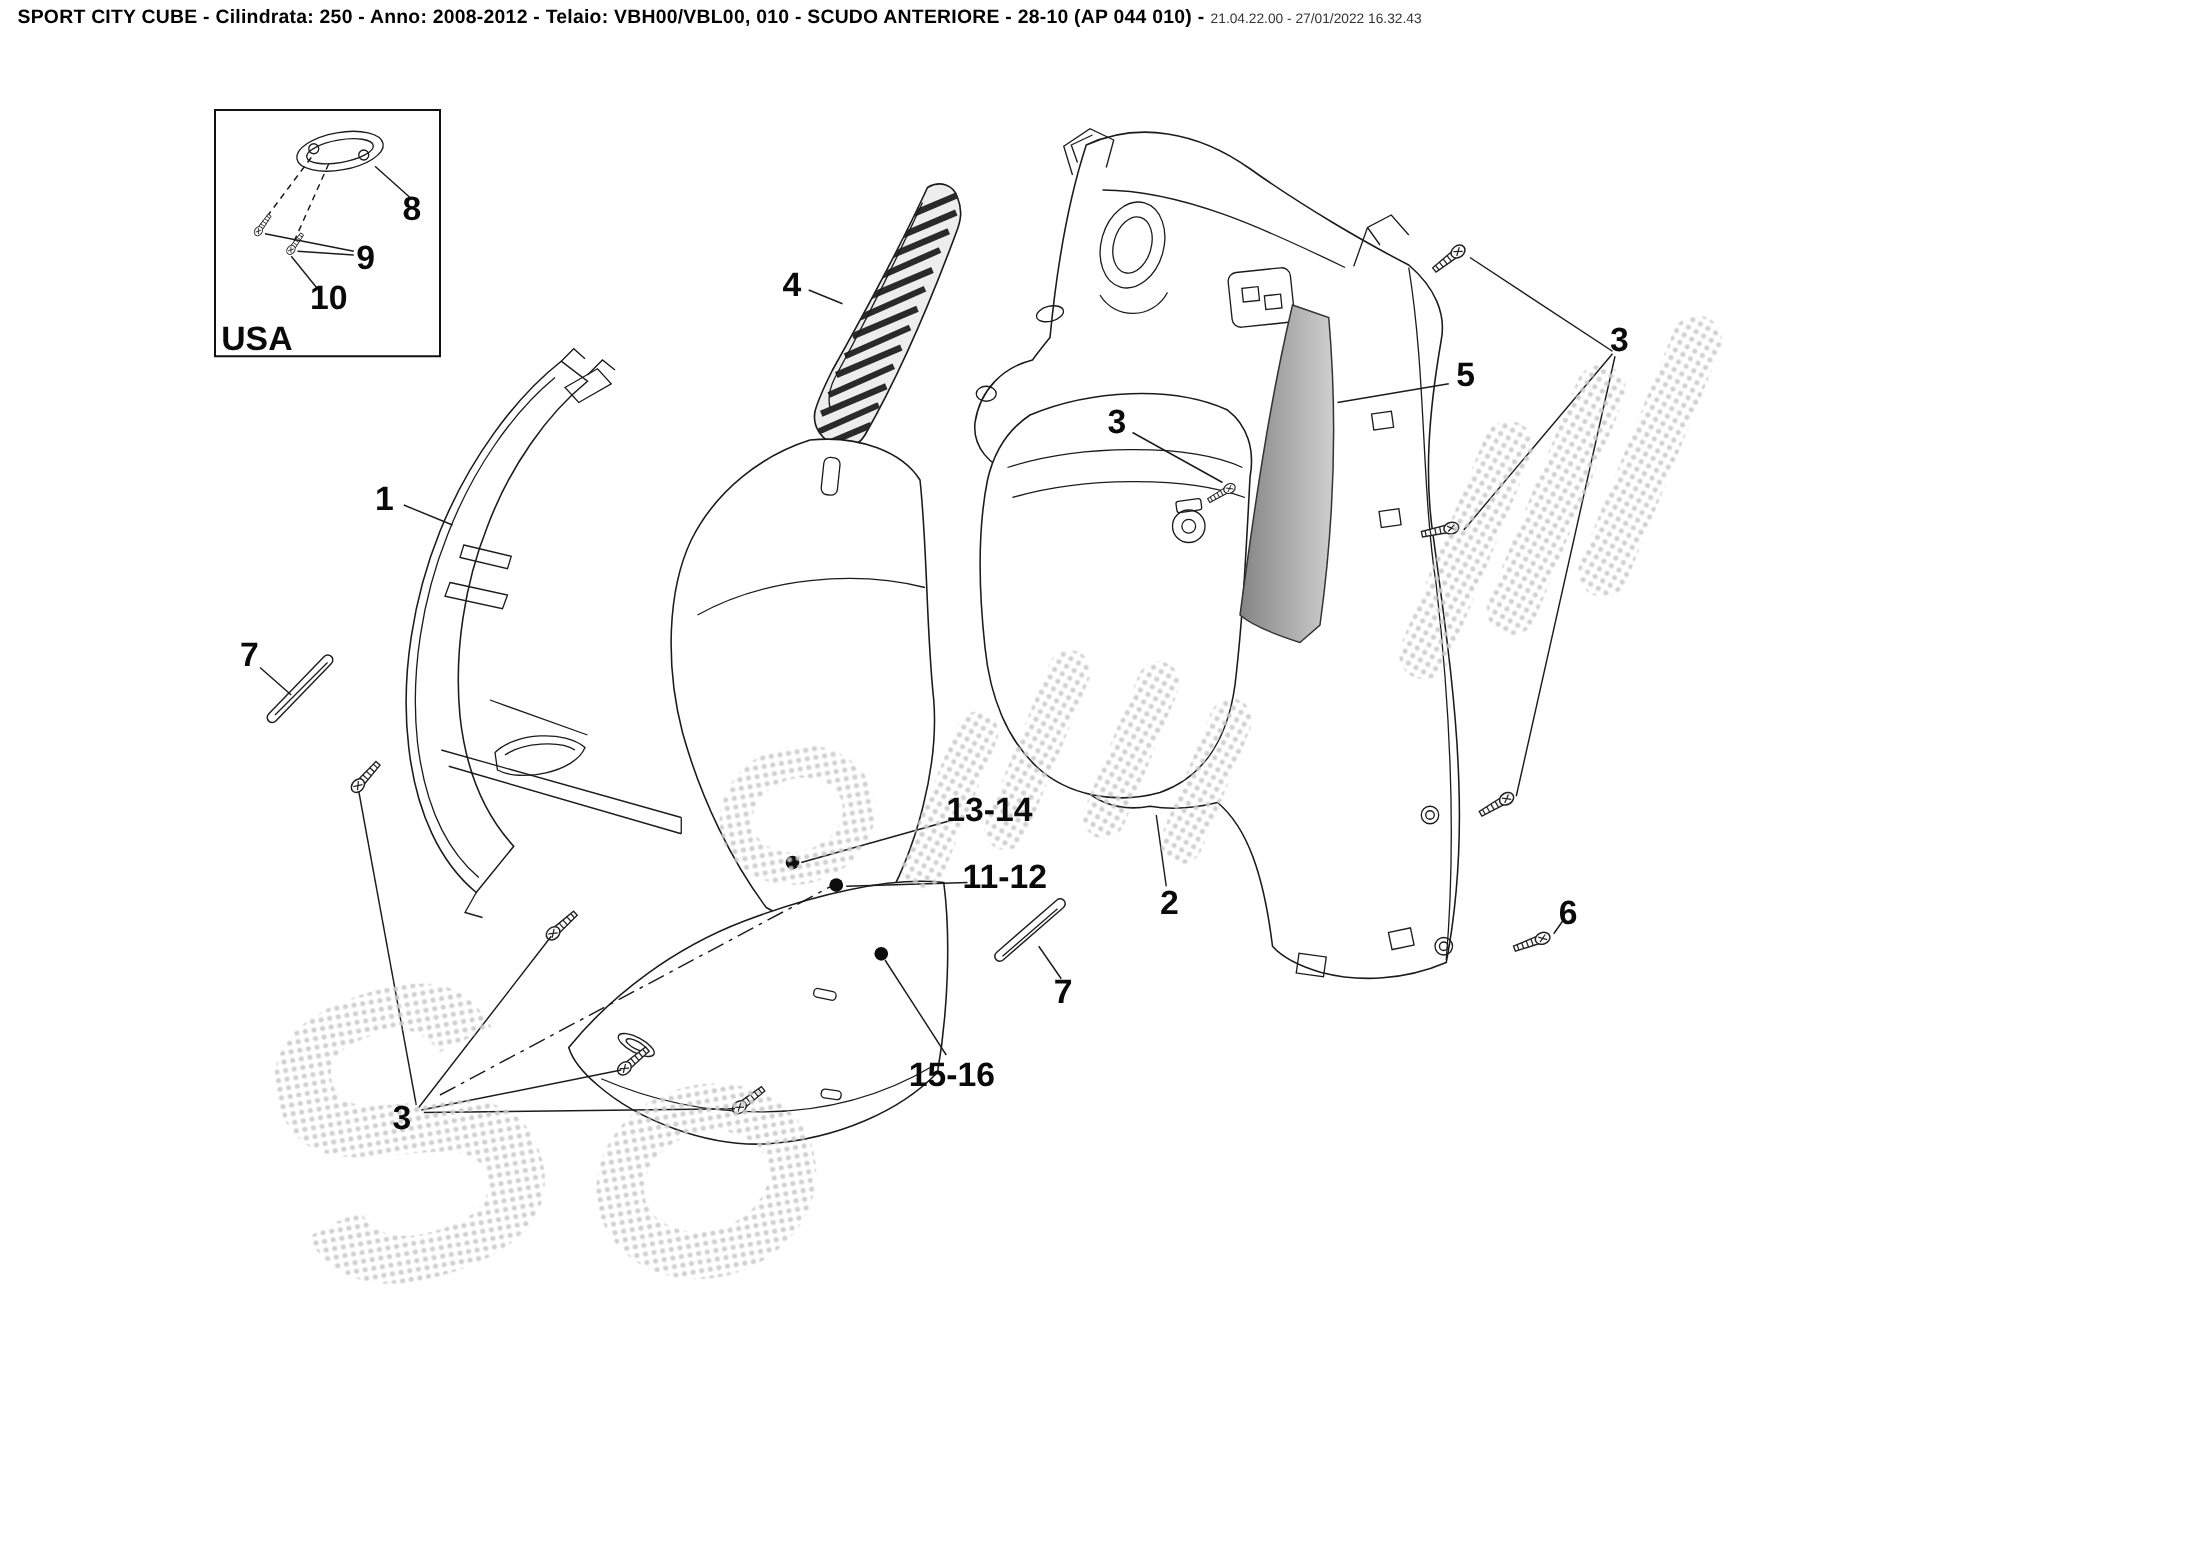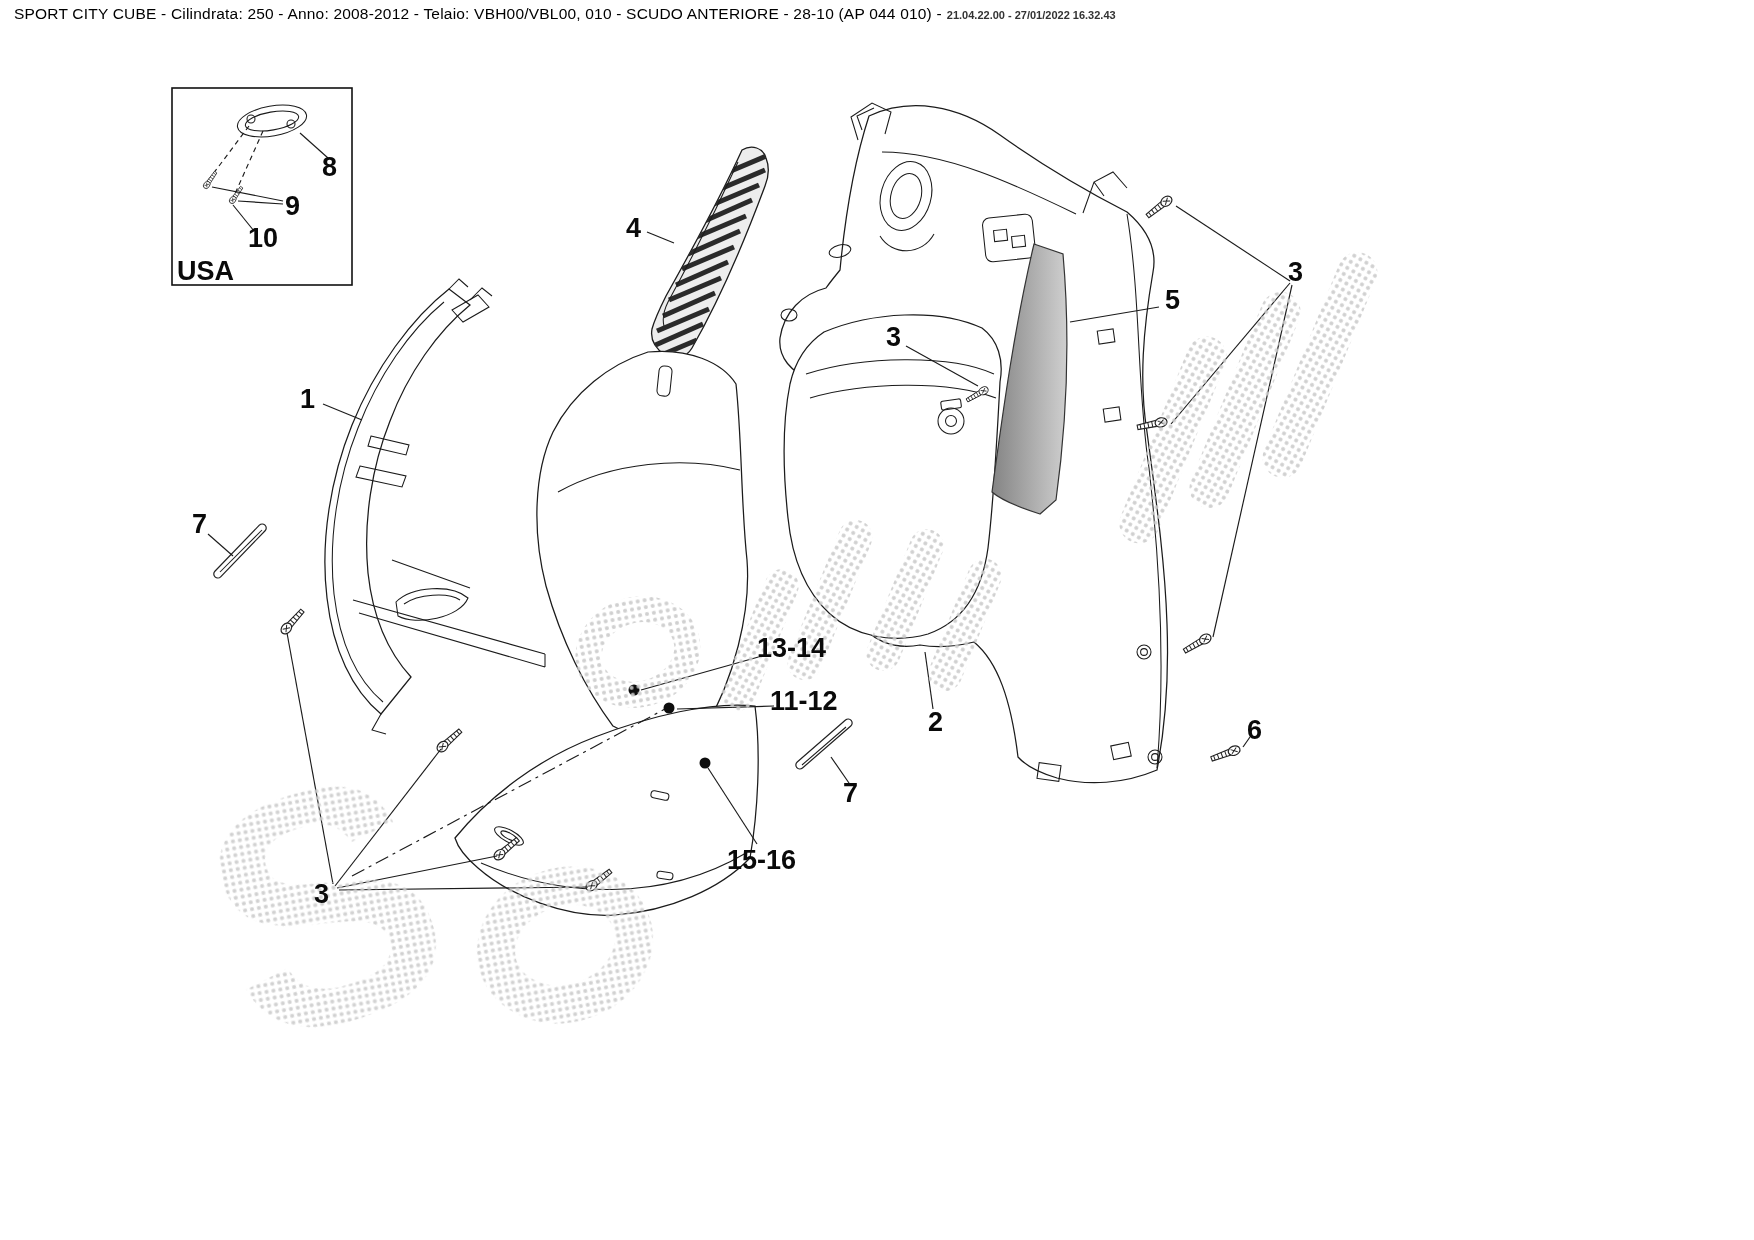--- a/index.html
+++ b/index.html
@@ -1,19 +1,19 @@
 <!DOCTYPE html>
 <html><head>
 <meta charset="utf-8">
 <style>
   html,body{margin:0;padding:0;background:#ffffff;}
   body{width:1754px;height:1240px;position:relative;font-family:"Liberation Sans",sans-serif;overflow:hidden;}
   .header{position:absolute;top:5px;left:14px;white-space:nowrap;z-index:5;}
-  .header .title{font-size:15.5px;font-weight:400;color:#000;letter-spacing:.2px;}
-  .header .timestamp{font-size:11px;font-weight:700;color:#333;margin-left:5px;}
+  .header .title{font-size:15.5px;font-weight:700;color:#000;letter-spacing:.2px;}
+  .header .timestamp{font-size:11px;font-weight:400;color:#333;margin-left:5px;}
   svg.diagram{position:absolute;top:0;left:0;}
   .ln{stroke:#1b1b1b;stroke-width:1.15;fill:none;}
   .part{stroke:#1b1b1b;stroke-width:1.25;fill:#ffffff;}
   .detail{stroke:#1b1b1b;stroke-width:1.05;fill:none;}
   .callout{font-size:27px;font-weight:700;fill:#0a0a0a;}
   .dotmark{fill:#0d0d0d;}
 </style>
 </head>
 <body>
 

